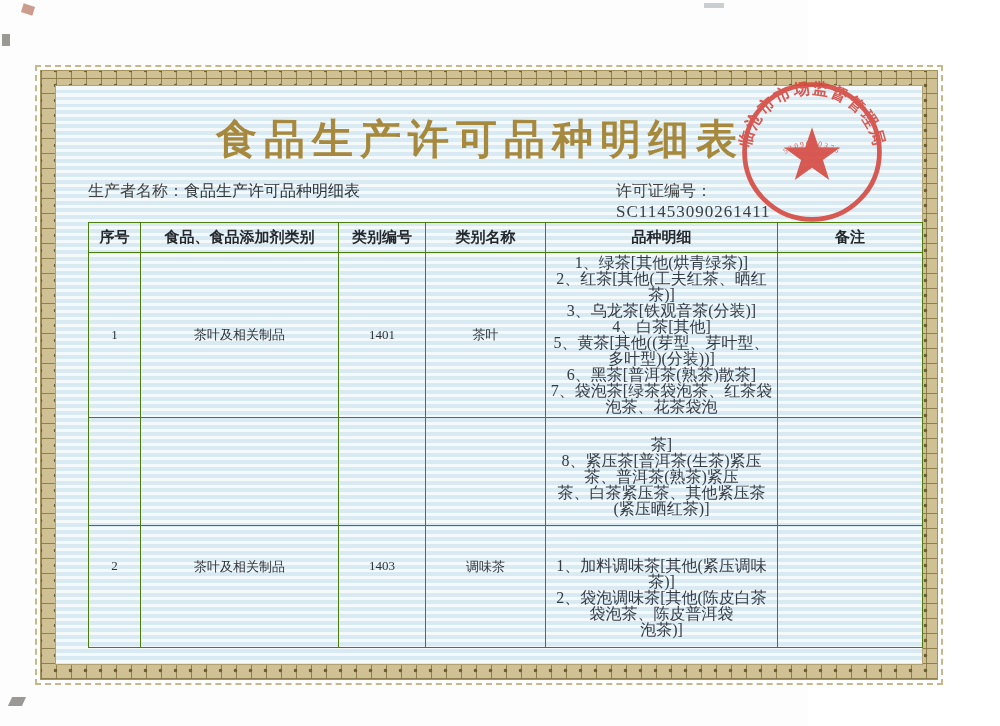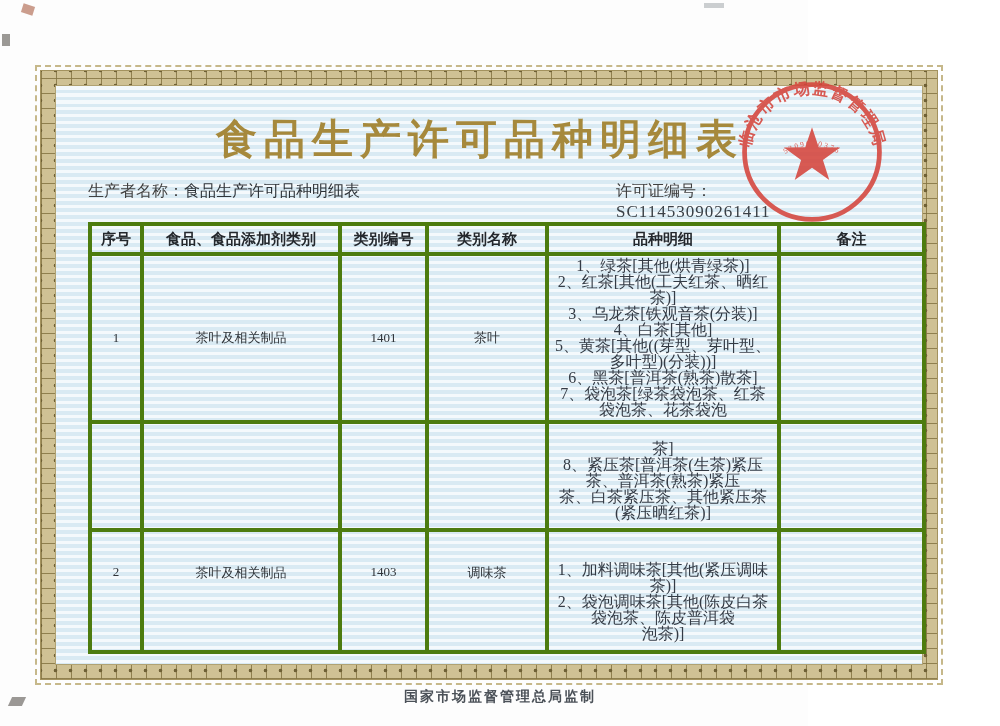--- a/index.html
+++ b/index.html
@@ -29,21 +29,21 @@
 
   .infoline { position:absolute; top:181px; font-size:16px; }
   .lbl { font-weight:normal; color:#404040; }
   .producer { left:88px; }
   .license { left:616px; }
   .license .num { font-size:17px; letter-spacing:1px; color:#3a4046; }
 
   
   table.grid { position:absolute; left:88px; top:222px; width:834px;
     border-collapse:collapse; table-layout:fixed; }
-  table.grid th, table.grid td { border:4px solid #4d7c0f; vertical-align:middle;
+  table.grid th, table.grid td { border:1px solid #4d7c0f; vertical-align:middle;
     text-align:center; padding:2px 4px; }
   table.grid th { font-size:15px; font-weight:bold; height:30px; color:#24282d; }
   td.details { text-align:left; vertical-align:top; padding:6px 6px 2px 8px;
     font-size:16px; line-height:16px; color:#343b45; }
   tr.r1a td { height:118px; }
   tr.r1b td { height:108px; }
   tr.r2 td  { height:122px; }
   tr.r1a td.c, tr.r2 td.c { font-size:13px; }
   tr.r1b td.details { padding-top:12px; }
   tr.r2 td.c { vertical-align:top; padding-top:32px; }
@@ -147,21 +147,20 @@
         <div>泡茶)]</div>
       </td>
       <td></td>
     </tr>
   </tbody>
     </table>
 
   <div class="notes">
   </div>
 
-  <div class="bottom-caption">国家市场监督管理总局监制</div>
 
   <svg class="seal" viewBox="0 0 160 160">
     <defs>
       <path id="arcTop" d="M 20 112 A 66 66 0 1 1 140 112" fill="none"></path>
       <path id="arcBottom" d="M 36 98 A 52 52 0 0 1 124 98" fill="none"></path>
     </defs>
     <circle cx="80" cy="80" r="71" fill="none" stroke="#d5453c" stroke-width="5"></circle>
     <text font-size="17" font-weight="bold" fill="#d5453c" letter-spacing="2">
       <textPath href="#arcTop" startOffset="50%" text-anchor="middle">临沧市市场监督管理局</textPath>
     </text>

